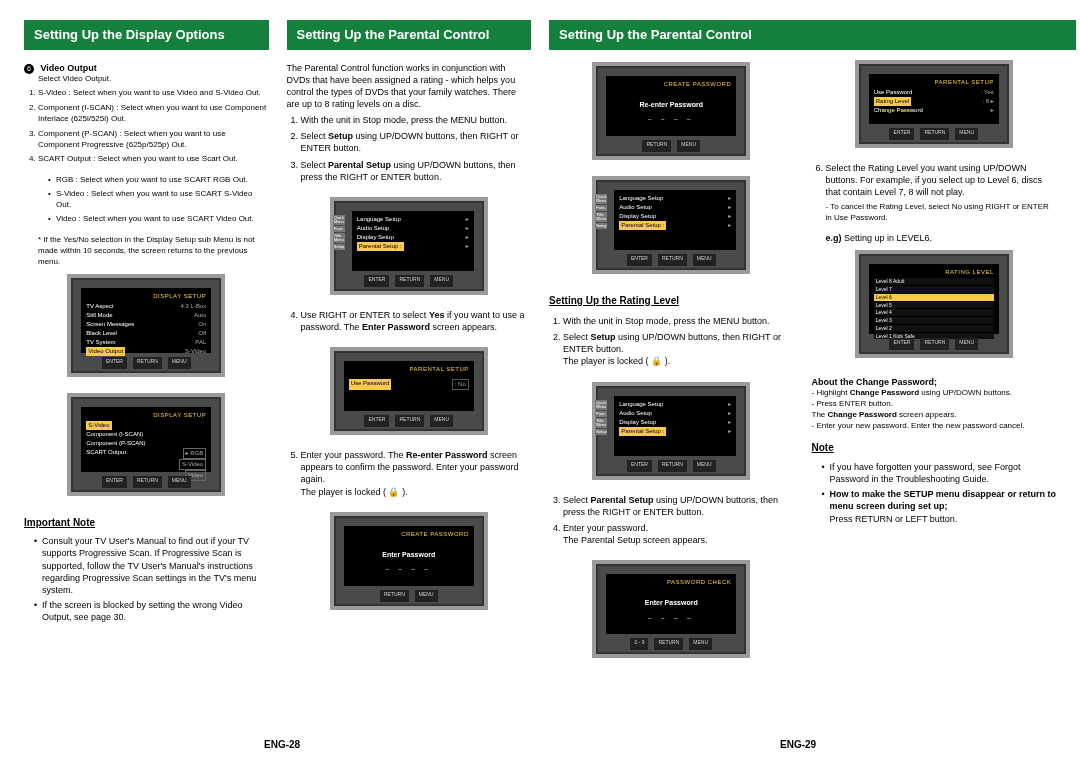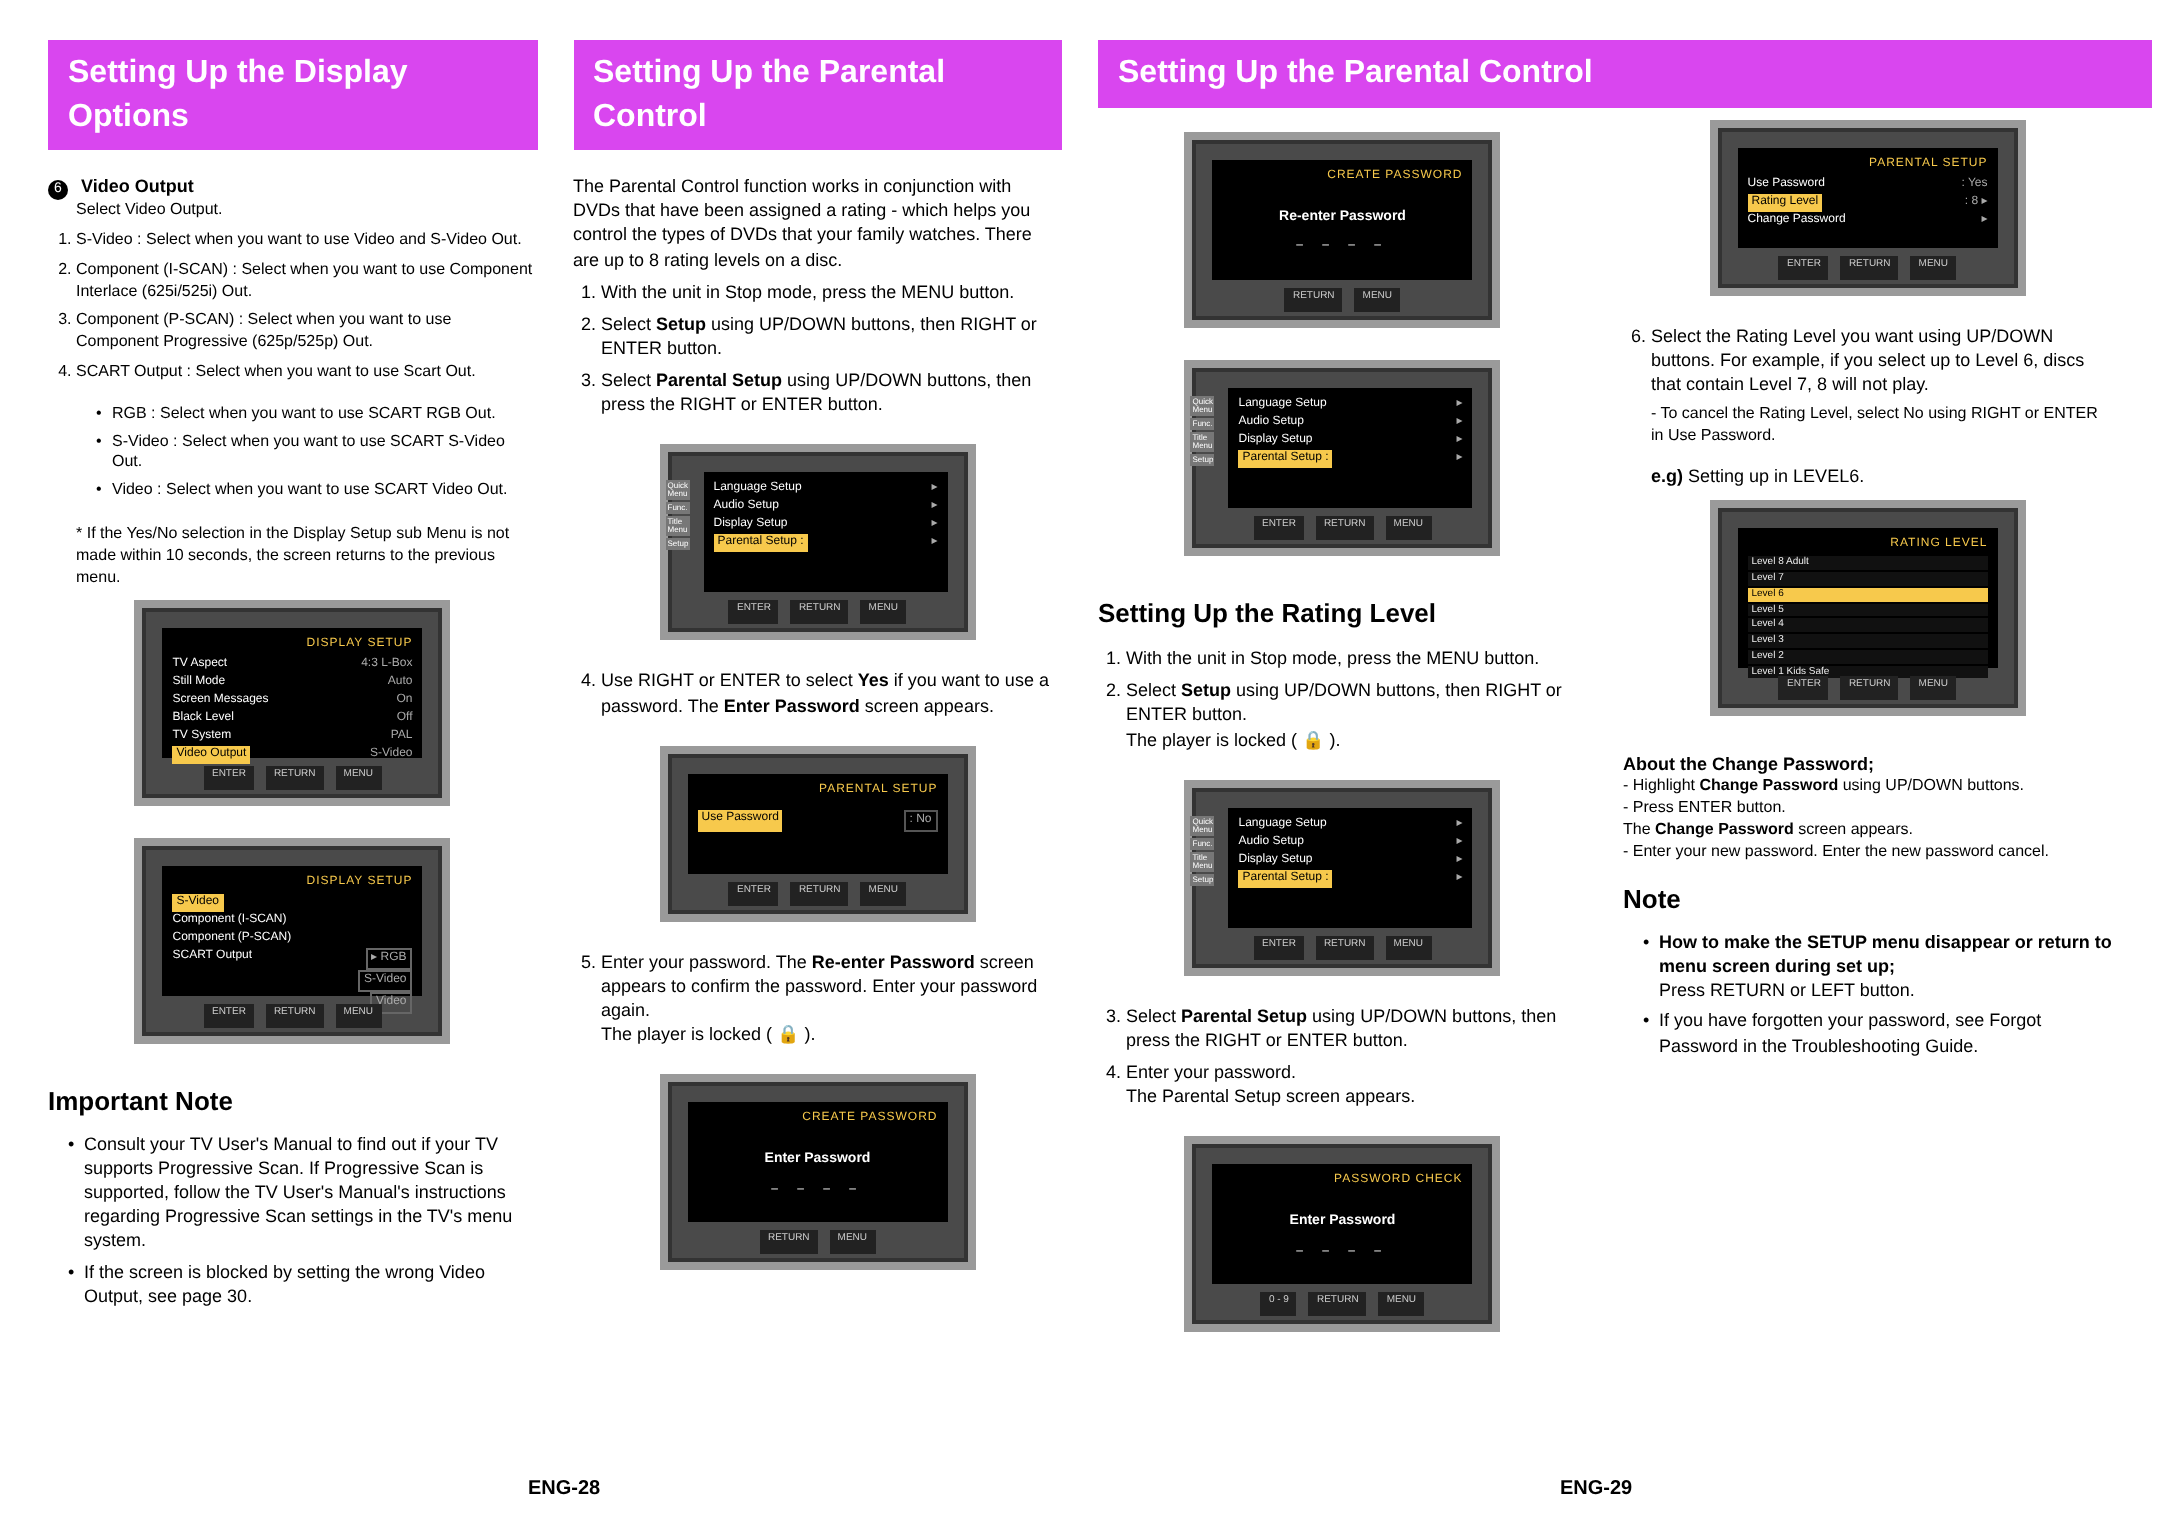--- a/index.html
+++ b/index.html
@@ -1,19 +1,19 @@
 <!DOCTYPE html>
 <html><head>
 <meta charset="utf-8">
 <style>
   html,body{margin:0;padding:0;background:#fff;font-family:Arial,Helvetica,sans-serif;color:#000}
   .page{width:1080px;height:765px;position:relative;display:flex;gap:18px;padding:20px 24px;box-sizing:border-box;font-size:9px;line-height:1.35}
   .col{flex:1;display:flex;flex-direction:column}
-  .banner{background:#d946ef;color:#fff;font-weight:bold;font-size:16px;padding:6px 10px;margin-bottom:12px}
-  .sub{font-size:13px;font-weight:bold;margin:10px 0 4px 0}
+  .banner{background:#15803d;color:#fff;font-weight:bold;font-size:13px;padding:6px 10px;margin-bottom:12px}
+  .sub{font-size:10px;font-weight:bold;text-decoration:underline;margin:10px 0 4px 0}
   .b{font-weight:bold}
   ol.num{margin:4px 0 4px 14px;padding:0}
   ol.num>li{margin-bottom:4px}
   ul.dash{list-style:none;margin:2px 0 4px 10px;padding:0}
   ul.dash>li{position:relative;padding-left:8px;margin-bottom:3px}
   ul.dash>li:before{content:"•";position:absolute;left:0}
   .tiny{font-size:8px}
 
   .tv{background:#4a4a4a;border:4px solid #9a9a9a;margin:6px 0 10px 0;position:relative;box-shadow:inset 0 0 0 2px #333}
   .tv-sm{width:150px;height:95px}
@@ -371,20 +371,20 @@
     <div class="b" style="margin-top:8px">About the Change Password;</div>
     <div class="tiny">
       <div><span>- Highlight </span><span class="b">Change Password</span><span> using UP/DOWN buttons.</span></div>
       <div>- Press ENTER button.</div>
       <div><span>  The </span><span class="b">Change Password</span><span> screen appears.</span></div>
       <div>- Enter your new password. Enter the new password cancel.</div>
     </div>
 
     <div class="sub">Note</div>
     <ul class="dash">
+      <li>If you have forgotten your password, see Forgot Password in the Troubleshooting Guide.</li>
       <li><span class="b">How to make the SETUP menu disappear or return to menu screen during set up;</span><br><span>Press RETURN or LEFT button.</span></li>
-      <li>If you have forgotten your password, see Forgot Password in the Troubleshooting Guide.</li>
     </ul>
   </div>
 
   <div class="pageno pn-left">ENG-28</div>
   <div class="pageno pn-right">ENG-29</div>
 </div>
 
 </body></html>

